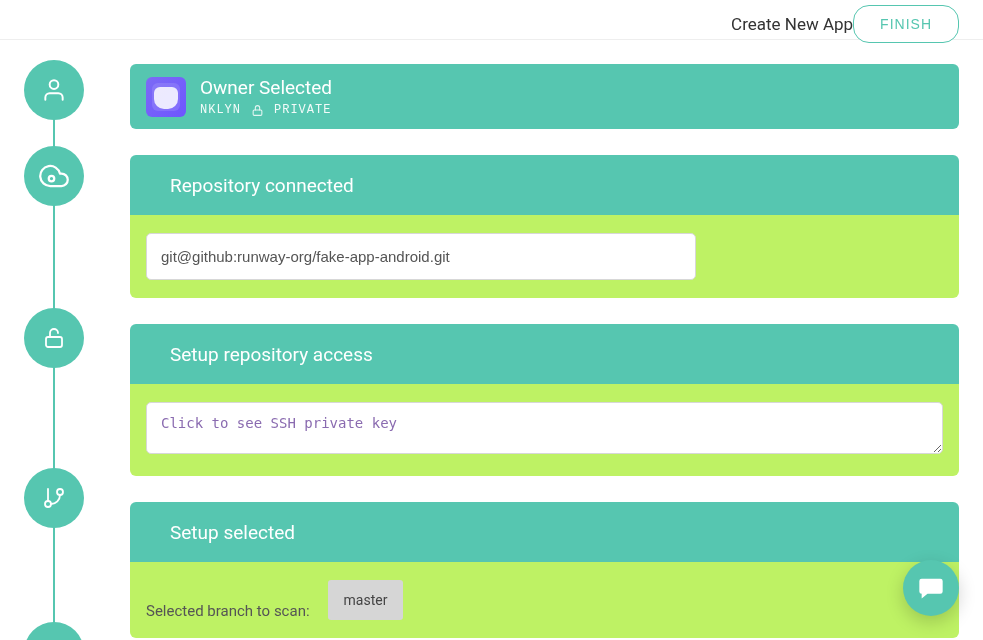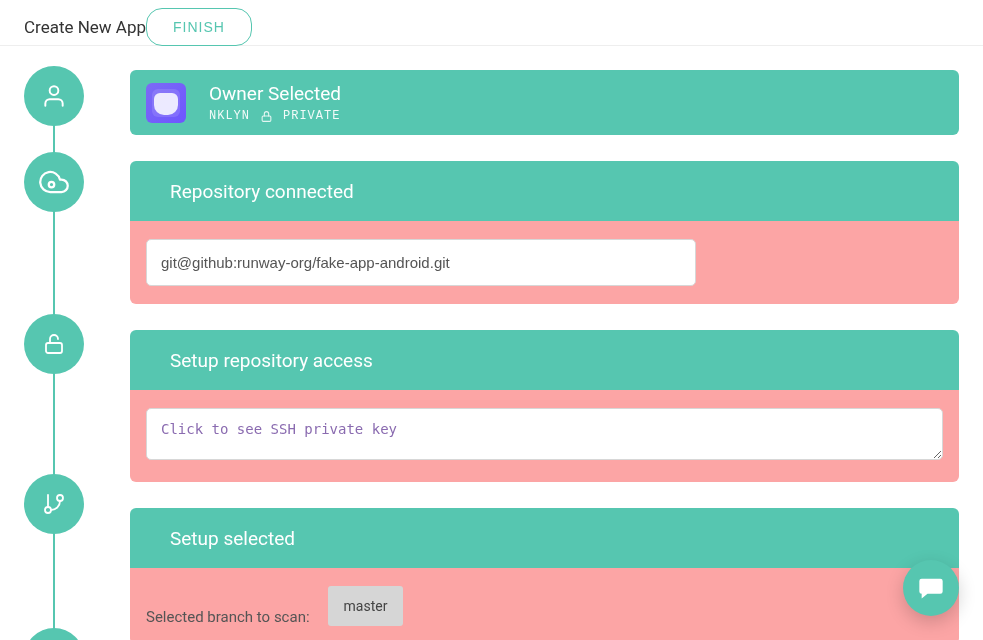--- a/index.html
+++ b/index.html
@@ -7,25 +7,25 @@
     font-family: -apple-system, BlinkMacSystemFont, "Segoe UI", Roboto, Helvetica, Arial, sans-serif;
     background: #ffffff;
     width: 983px;
     height: 640px;
     overflow: hidden;
     position: relative;
     color: #333;
   }
   .header {
     display: flex;
-    justify-content: flex-start;
+    justify-content: flex-end;
     align-items: center;
     padding: 8px 24px 0 24px;
     border-bottom: 1px solid #eee;
-    height: 46px;
+    height: 40px;
   }
   .header-title {
     font-size: 17px;
     font-weight: 400;
     color: #333;
   }
   .finish-btn {
     border: 1px solid #56c6b0;
     background: #fff;
     color: #56c6b0;
@@ -127,21 +127,21 @@
   }
   .owner-avatar .bot {
     position:absolute;
     left:8px; right:8px; top:10px; bottom:8px;
     background:#fff;
     opacity:.85;
     border-radius:6px 6px 10px 10px;
   }
 
   .step-body {
-    background: #fca5a5;
+    background: #bef264;
     border-radius: 0 0 6px 6px;
     padding: 18px 16px;
   }
 
   .repo-input {
     width: 550px;
     max-width: 100%;
     background: #fff;
     border: 1px solid #d7d7d7;
     border-radius: 5px;
@@ -240,21 +240,21 @@
         <path d="M18 9a9 9 0 0 1-9 9"></path>
       </svg>
     </div>
 
     <div class="timeline-node node-extra"></div>
   </div>
 
   <div class="steps">
 
     <div class="step">
-      <div class="step-header" style="border-radius:6px;gap:9px;">
+      <div class="step-header" style="border-radius:6px;">
         <div class="owner-avatar">
             <div class="bot"></div>
           </div>
         <div>
           <div class="title">Owner Selected</div>
           <div class="subline">
             <span>NKLYN</span>
             <svg class="lock-mini" width="13" height="13" viewBox="0 0 24 24" fill="none" stroke="currentColor" stroke-width="2" stroke-linecap="round" stroke-linejoin="round">
               <rect x="4" y="11" width="16" height="10" rx="2"></rect>
                 <path d="M8 11V7a4 4 0 0 1 8 0v4"></path>

